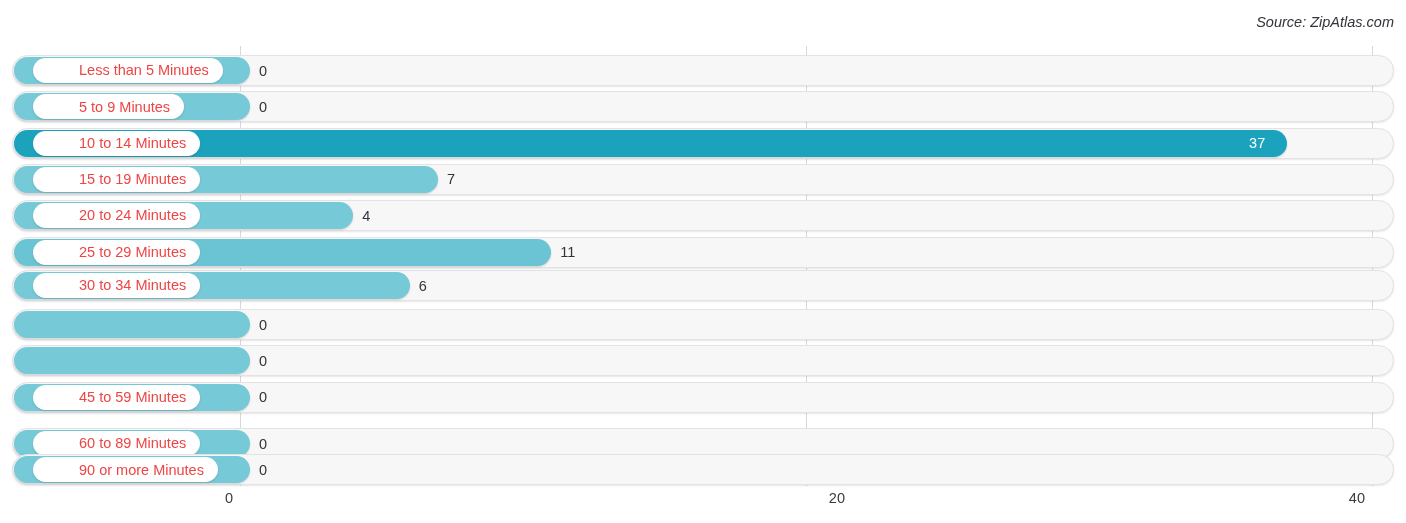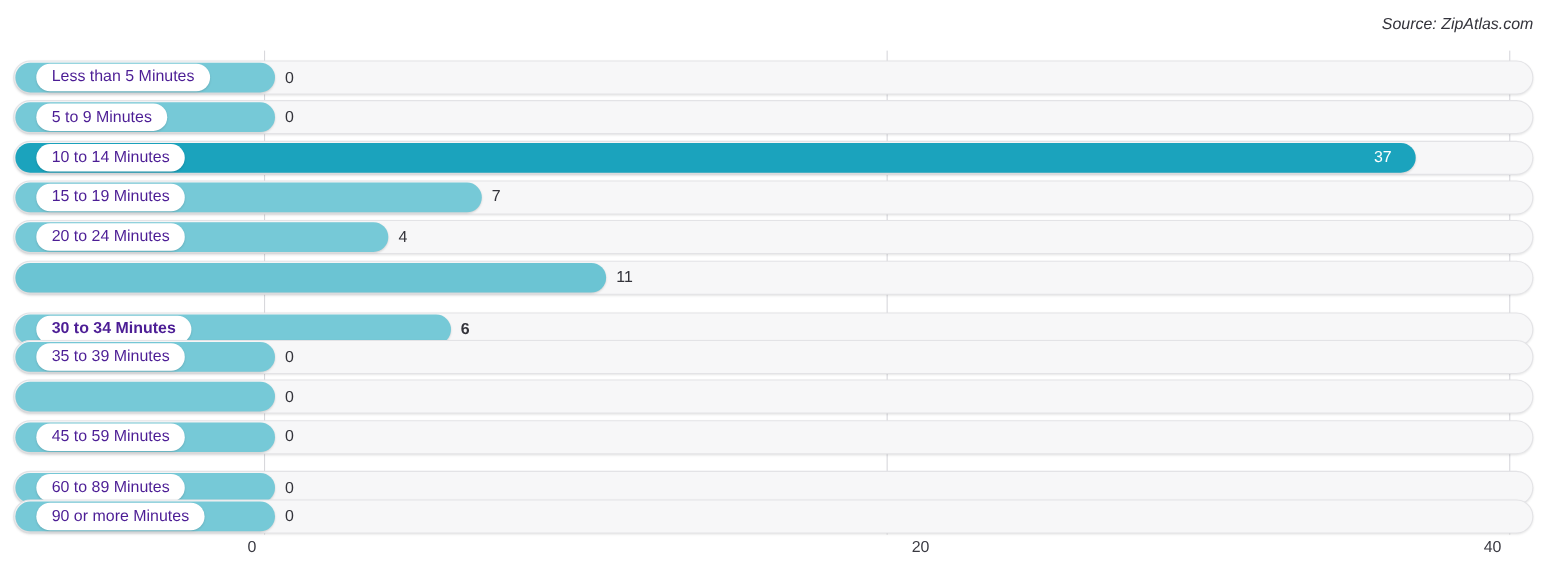--- a/index.html
+++ b/index.html
@@ -103,22 +103,23 @@
     background: #ffffff;
     border-radius: 13px;
     display: flex;
     align-items: center;
     padding: 0 14px;
     box-shadow: 0 1px 2px rgba(0,0,0,0.14);
     white-space: nowrap;
   }
   .label-pill span {
     font-size: 14.5px;
-    color: #4c1d95;
+    color: #ef4444;
     line-height: 1;
+    margin-left: 32px;
   }
   
   .value-out {
     position: absolute;
     top: 0;
     height: 31px;
     display: flex;
     align-items: center;
     font-size: 14.5px;
     color: #33333a;
@@ -203,36 +204,36 @@
           <div class="track"></div>
           <div class="bar" style="width: 339.2px;"></div>
           <div class="label-pill">
             <span>20 to 24 Minutes</span>
           </div>
           <div class="value-out" style="left: 362.2px;">4</div>
         </div>
         <div class="row" style="top: 190.5px;">
           <div class="track"></div>
           <div class="bar mid" style="width: 537.3px;"></div>
+          <div class="label-pill">
+            <span>25 to 29 Minutes</span>
+          </div>
           <div class="value-out" style="left: 560.3px;">11</div>
         </div>
-        <div class="row" style="top: 238px; font-weight: bold;">
+        <div class="row" style="top: 224px;">
           <div class="track"></div>
           <div class="bar" style="width: 395.8px;"></div>
           <div class="label-pill">
             <span>30 to 34 Minutes</span>
           </div>
           <div class="value-out" style="left: 418.8px;">6</div>
         </div>
         <div class="row" style="top: 263.1px;">
           <div class="track"></div>
           <div class="bar" style="width: 236px;"></div>
-          <div class="label-pill">
-            <span>35 to 39 Minutes</span>
-          </div>
           <div class="value-out" style="left: 259px;">0</div>
         </div>
         <div class="row" style="top: 299.4px;">
           <div class="track"></div>
           <div class="bar" style="width: 236px;"></div>
           <div class="value-out" style="left: 259px;">0</div>
         </div>
         <div class="row" style="top: 335.7px;">
           <div class="track"></div>
           <div class="bar" style="width: 236px;"></div>

